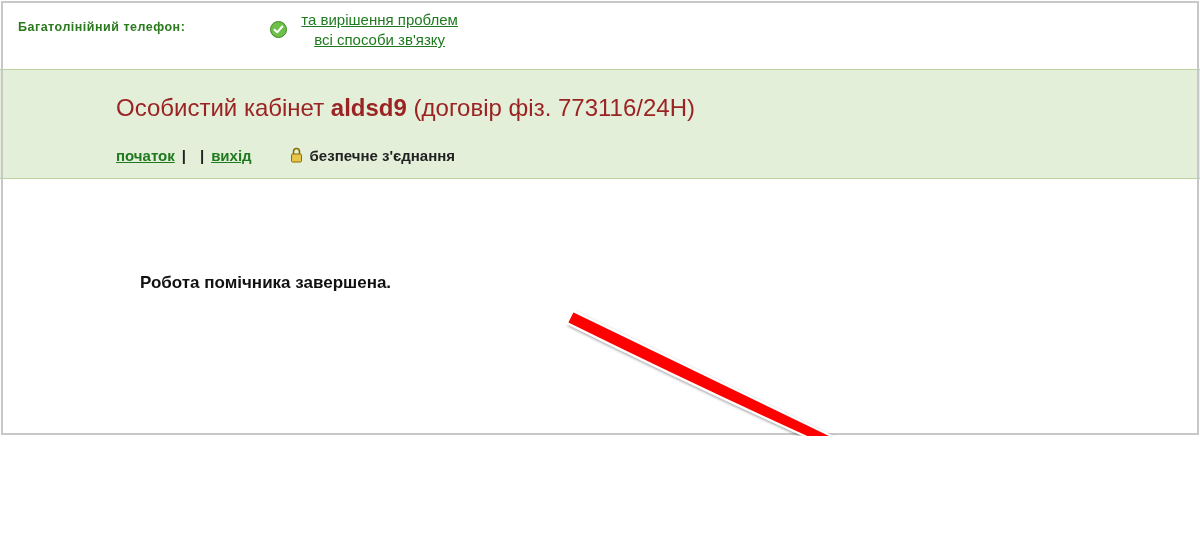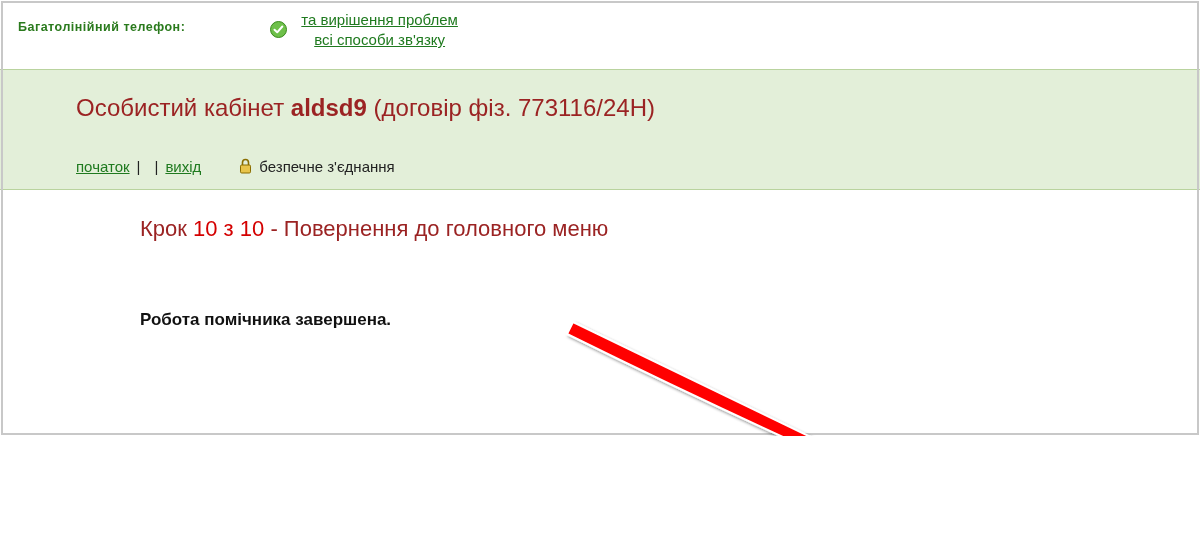--- a/index.html
+++ b/index.html
@@ -50,33 +50,34 @@
       text-decoration: underline;
     }
 
     .header-panel {
       background: #e3efd9;
       border-top: 1px solid #b9d39e;
       border-bottom: 1px solid #b9d39e;
       padding: 24px 0 14px 0;
     }
     .header-inner {
-      padding-left: 76px;
+      padding-left: 116px;
     }
     .page-title {
       color: #9b2323;
       font-size: 24px;
       font-weight: normal;
     }
     .page-title .uname { font-weight: bold; }
     .nav-row {
-      margin-top: 36px;
+      margin-top: 25px;
       display: flex;
       align-items: center;
       font-size: 15px;
+      font-weight: bold;
     }
     .nav-row a {
       color: #1f7a1f;
       text-decoration: underline;
     }
     .nav-sep { color: #222; margin: 0 7px; }
     .secure-block {
       display: inline-flex;
       align-items: center;
       margin-left: 38px;
@@ -188,23 +189,20 @@
               <path d="M3.5 7 V4.5 a3 3 0 0 1 6 0 V7" fill="none" stroke="#8a6d00" stroke-width="1.6"></path>
             </svg>
           </span>
           <span class="secure-text">безпечне з'єднання</span>
         </span>
       </div>
     </div>
   </div>
 
   <div class="content">
-    <h2 class="step-title">
-      <span class="step-word">Крок </span><span class="step-num">10 з 10</span><span> - </span><span>Повернення до головного меню</span>
-    </h2>
 
     <p class="completed-msg">Робота помічника завершена.</p>
 
 
     <div class="action-row">
       <button class="return-button">повернення в головне меню</button>
     </div>
 
     <svg class="arrow-overlay" width="420" height="220" viewBox="0 0 420 220">
       <defs>

